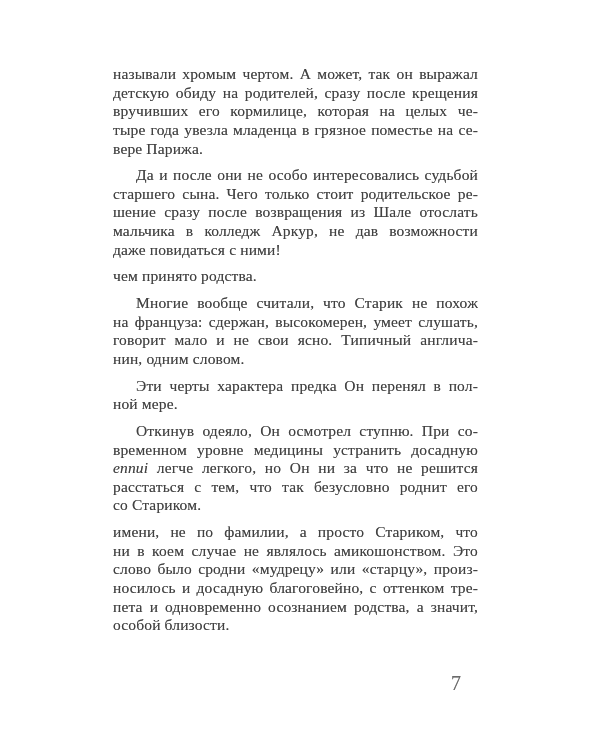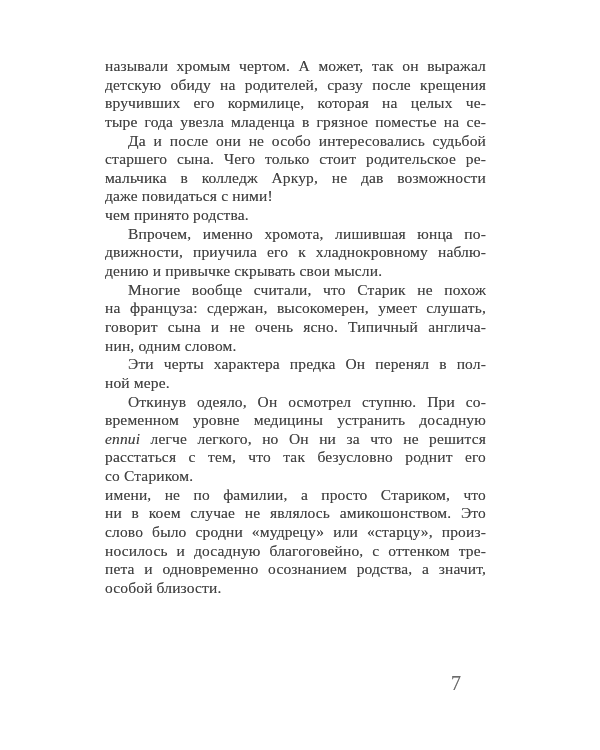--- a/index.html
+++ b/index.html
@@ -19,21 +19,21 @@
     position: absolute;
     left: 105px;
     top: 57px;
     width: 381px;
     font-size: 15.5px;
     line-height: 18.65px;
     color: var(--text-color, #424242);
     letter-spacing: 0.15px;
     text-shadow: 0 0 0.5px rgba(66,66,66,0.55);
   }
-  .para { margin: 0; padding: 0; }
+  .para { margin: 8px; padding: 0; }
   .line {
     text-align: justify;
     
     text-align-last: justify;
     white-space: normal;
     overflow: hidden;
     height: 18.65px;
   }
   .line.last { text-align-last: left; }
   .line.first-indent { text-indent: 23px; font-family: Liberation Serif, serif; }
@@ -52,39 +52,36 @@
 </head>
 <body>
 
 <div class="page">
   <div class="text-block" id="textBlock">
       <div class="para">
         <div class="line">называли хромым чертом. А может, так он выражал</div>
         <div class="line">детскую обиду на родителей, сразу после крещения</div>
         <div class="line">вручивших его кормилице, которая на целых че-</div>
         <div class="line">тыре года увезла младенца в грязное поместье на се-</div>
+        <div class="line last">вере Парижа.</div>
       </div>
       <div class="para">
         <div class="line first-indent">Да и после они не особо интересовались судьбой</div>
         <div class="line">старшего сына. Чего только стоит родительское ре-</div>
+        <div class="line">шение сразу после возвращения из Шале отослать</div>
         <div class="line">мальчика в колледж Аркур, не дав возможности</div>
         <div class="line last">даже повидаться с ними!</div>
       </div>
       <div class="para">
         <div class="line last">чем принято родства.</div>
       </div>
       <div class="para">
-        <div class="line first-indent">Впрочем, именно хромота, лишившая юнца по-</div>
-        <div class="line">движности, приучила его к хладнокровному наблю-</div>
-        <div class="line last">дению и привычке скрывать свои мысли.</div>
-      </div>
-      <div class="para">
         <div class="line first-indent">Многие вообще считали, что Старик не похож</div>
         <div class="line">на француза: сдержан, высокомерен, умеет слушать,</div>
-        <div class="line">говорит сына и не очень ясно. Типичный англича-</div>
+        <div class="line">говорит мало и не свои ясно. Типичный англича-</div>
         <div class="line last">нин, одним словом.</div>
       </div>
       <div class="para">
         <div class="line first-indent">Эти черты характера предка Он перенял в пол-</div>
         <div class="line last">ной мере.</div>
       </div>
       <div class="para">
         <div class="line first-indent">Откинув одеяло, Он осмотрел ступню. При со-</div>
         <div class="line">временном уровне медицины устранить досадную</div>
         <div class="line"><i>ennui</i><span> легче легкого, но Он ни за что не решится</span></div>

